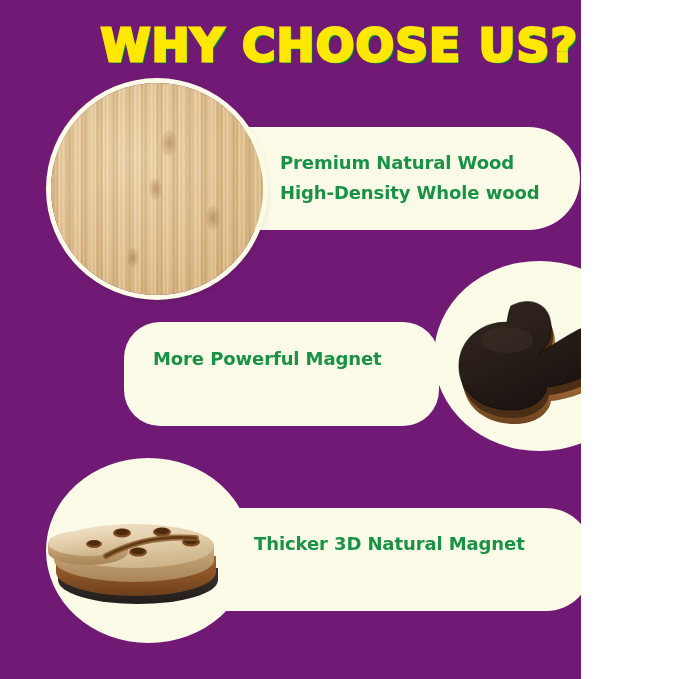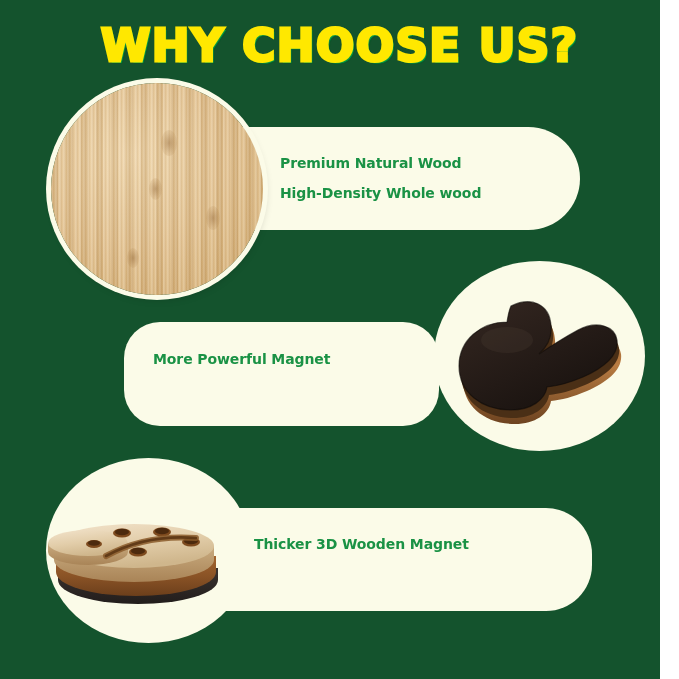--- a/index.html
+++ b/index.html
@@ -8,23 +8,23 @@
   }
   body {
     width: 679px;
     height: 679px;
     overflow: hidden;
     font-family: "Liberation Sans", sans-serif;
   }
 
   #poster {
     position: relative;
-    width: 660px;
+    width: 581px;
     height: 679px;
-    background: #14532d;
+    background: #701a75;
     overflow: hidden;
   }
 
   
   #title {
     position: absolute;
     left: 0;
     top: 22px;
     width: 679px;
     text-align: center;
@@ -66,21 +66,21 @@
     top: 508px;
     width: 492px;
     height: 103px;
     border-radius: 46px;
   }
 
   .card-text {
     position: absolute;
     font-family: "DejaVu Sans", sans-serif;
     font-weight: bold;
-    font-size: 14px;
+    font-size: 18px;
     line-height: 30px;
     color: #1a9245;
     letter-spacing: -0.1px;
     white-space: nowrap;
   }
   #card1 .card-text { left: 100px;  top: 21px; }
   #card2 .card-text { left: 29px;   top: 22px; }
   #card3 .card-text { left: 154px;  top: 21px; }
 
   
@@ -211,21 +211,21 @@
       <use href="#bunnyShape" x="2" y="8" fill="#4a2f16"></use>
 
       <use href="#bunnyShape" x="0" y="0" fill="url(#blackTop)"></use>
       <use href="#bunnyShape" x="0" y="0" fill="none" stroke="#0d0a08" stroke-width="1.2" opacity="0.6"></use>
       <ellipse cx="60" cy="58" rx="26" ry="13" fill="#4a3a32" opacity="0.30"></ellipse>
     </svg>
   </div>
 
   <div class="card" id="card3">
     <div class="card-text">
-      <div>Thicker 3D Wooden Magnet</div>
+      <div>Thicker 3D Natural Magnet</div>
     </div>
   </div>
 
   <div id="craft-circle"></div>
   <div id="craft-wrap">
     <svg width="215" height="90" viewBox="0 0 215 90" xmlns="http://www.w3.org/2000/svg">
       <defs>
         <linearGradient id="topFace" x1="0" y1="0" x2="0.4" y2="1">
           <stop offset="0%" stop-color="#f2e3cb"></stop>
           <stop offset="55%" stop-color="#e2cda9"></stop>

